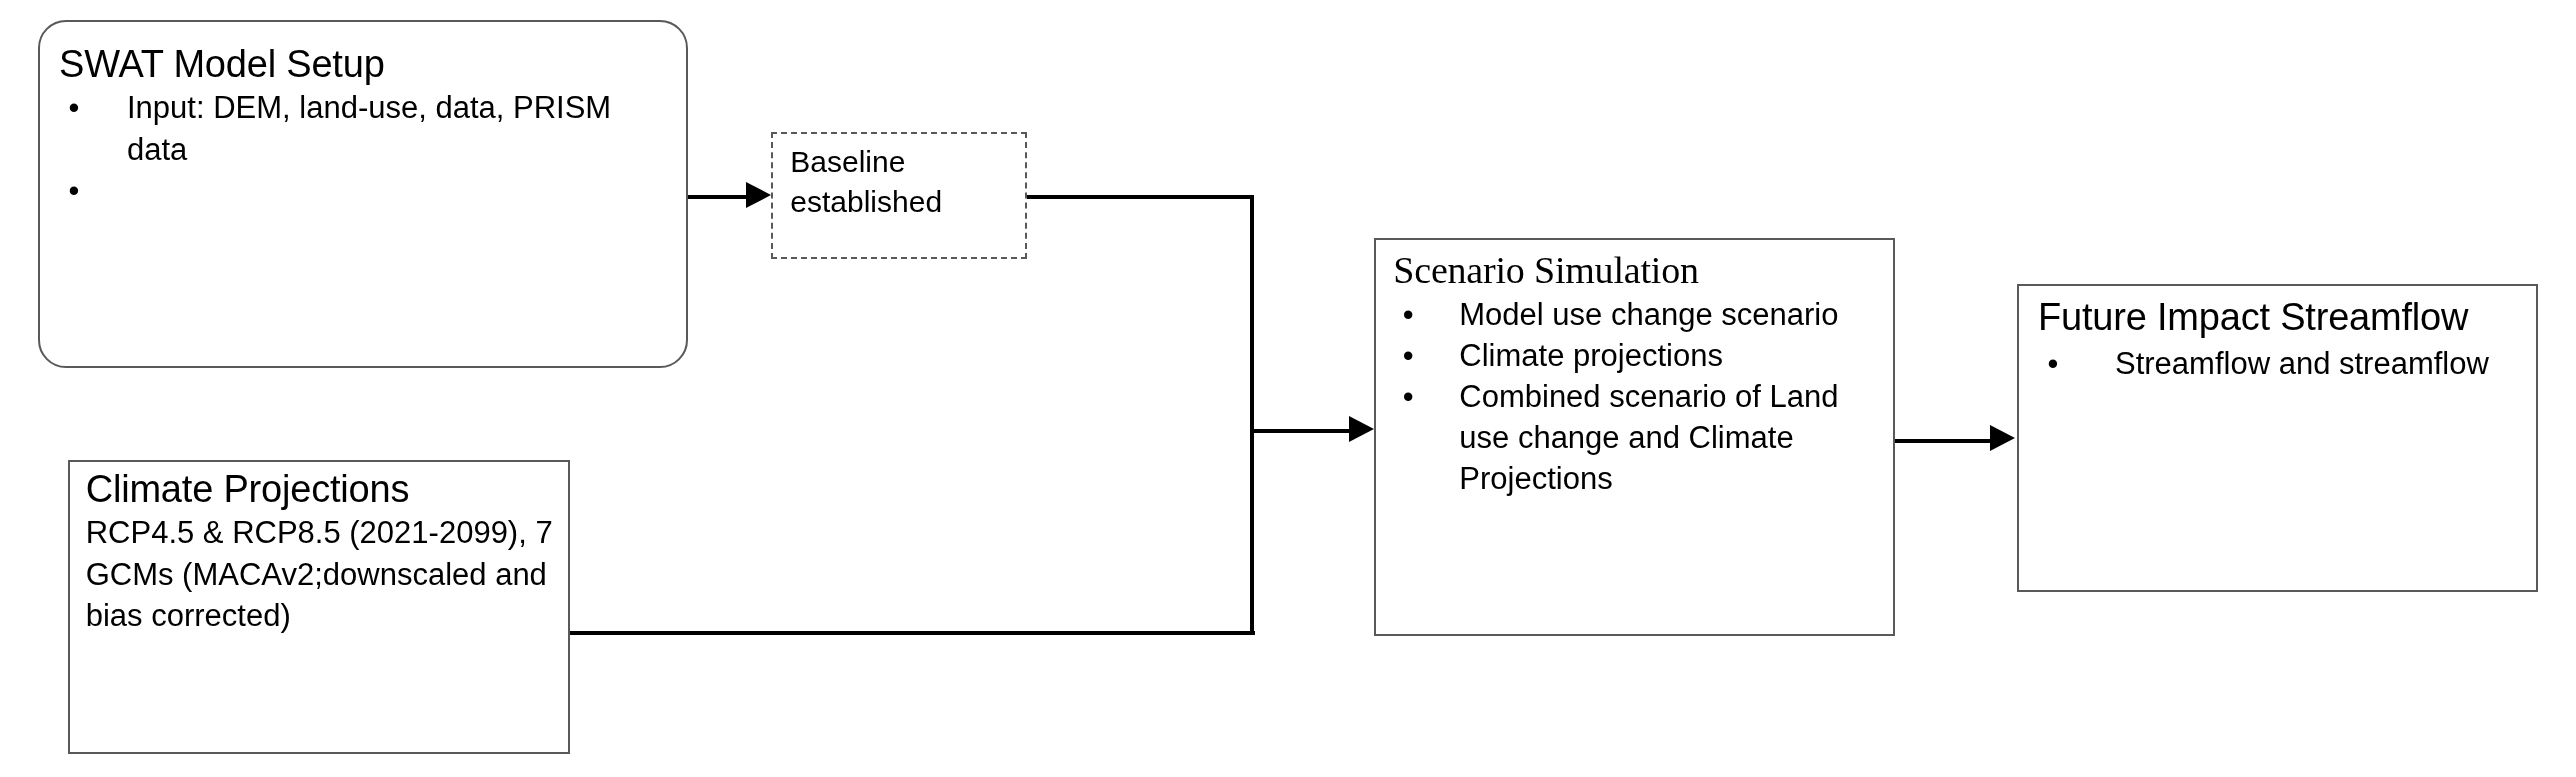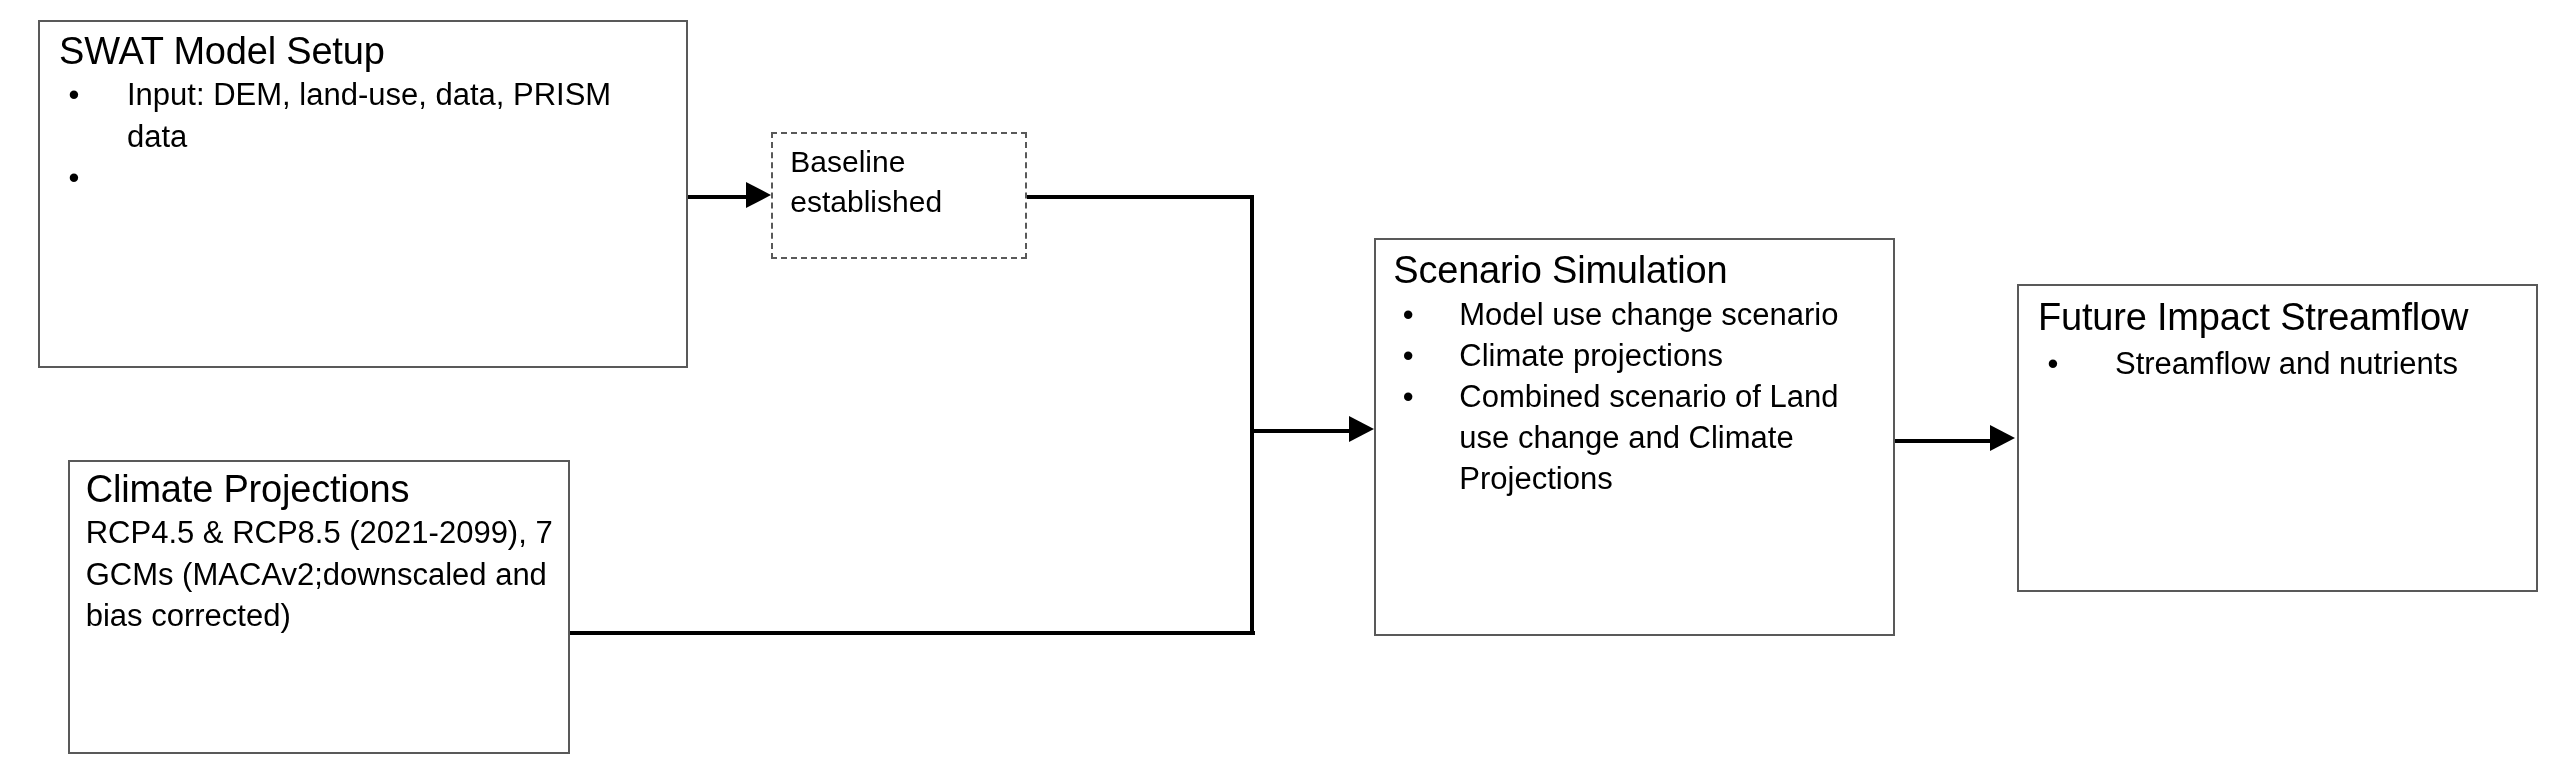--- a/index.html
+++ b/index.html
@@ -59,42 +59,43 @@
 
   .plain-text {
     font-size: 31px;
     line-height: 1.33;
     white-space: pre-line;
   }
 
   
   #box-swat {
     left: 38px; top: 19.7px; width: 650px; height: 348px;
-    padding: 7px 11px 0 19px;
+    padding: 20px 11px 0 19px;
+    border-radius: 28px;
   }
   #box-swat .box-title { font-size: 38px; margin: 0 0 1.6px 0; }
   #box-swat .bullets li { padding-left: 68px; }
 
   #box-baseline {
     left: 771px; top: 132px; width: 256px; height: 127px;
     padding: 7.9px 6.3px 0 17.3px;
   }
   #box-baseline .plain-text { font-size: 30px; line-height: 1.33; }
 
   #box-climate {
     left: 68px; top: 460px; width: 502px; height: 294px;
     padding: 4.7px 7.9px 0 15.7px;
   }
   #box-climate .box-title { font-size: 38px; margin: 0 0 1.6px 0; }
 
   #box-scenario {
     left: 1374px; top: 238px; width: 521px; height: 398px;
     padding: 7.9px 7.9px 0 17.3px;
   }
-  #box-scenario .box-title { font-size: 38px; margin: 0 0 1.6px 0; }
+  #box-scenario .box-title { font-size: 38px; margin: 0 0 1.6px 0; font-family: Liberation Serif, serif; }
   #box-scenario .bullets li { padding-left: 66px; }
 
   #box-future {
     left: 2017px; top: 284px; width: 521px; height: 308px;
     padding: 9.4px 7.9px 0 19px;
   }
   #box-future .box-title { font-size: 38px; margin: 0 0 3.1px 0; }
   #box-future .bullets li { padding-left: 77px; }
 
   
@@ -159,18 +160,18 @@
     <ul class="bullets">
       <li><span class="dot">•</span><span>Model use change scenario</span></li>
       <li><span class="dot">•</span><span>Climate projections</span></li>
       <li><span class="dot">•</span><span>Combined scenario of Land use change and Climate Projections</span></li>
     </ul>
   </div>
 
   <div class="box" id="box-future">
     <div class="box-title">Future Impact Streamflow</div>
     <ul class="bullets">
-      <li><span class="dot">•</span><span>Streamflow and nutrients</span></li>
+      <li><span class="dot">•</span><span>Streamflow and streamflow</span></li>
     </ul>
   </div>
 
 </div>
 
 
 </body></html>

